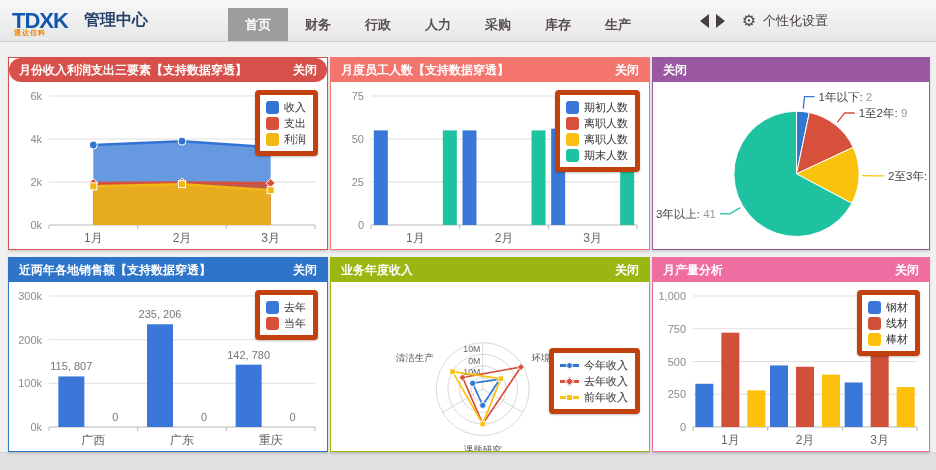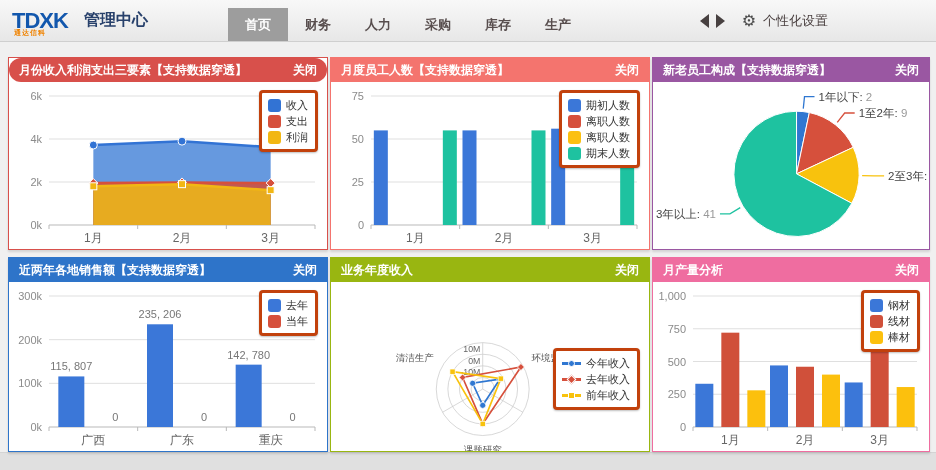--- a/index.html
+++ b/index.html
@@ -30,21 +30,21 @@
   .content { padding: 15px 6px 0 8px; display: grid;
     grid-template-columns: 320px 320px 278px; grid-template-rows: 193px 195px; gap: 7px 2px; }
   .panel { border: 1px solid; background: #fff; box-shadow: 0 2px 2px rgba(0,0,0,.12); display:flex; flex-direction:column; }
   .panel-header { height: 24px; flex: 0 0 24px; display:flex; align-items:center; justify-content: space-between;
     padding: 0 10px; color:#fff; font-size: 12px; font-weight: bold; }
   .panel-close { color:#fff; text-decoration:none; font-size:12px; font-weight:bold; cursor:pointer; }
   .panel-body { position: relative; flex: 1; background:#fff; overflow:hidden; }
   .chart { position:absolute; left:0; top:0; width:100%; height:100%; }
 
   
-  .legend { position:absolute; top: 8px; right: 9px; background:#fff; border:3px solid #c2410c; border-radius: 4px;
+  .legend { position:absolute; top: 8px; right: 9px; background:#fff; border:5px solid #c2410c; border-radius: 4px;
     padding: 4px 7px 4px 6px; box-shadow: 0 1px 2px rgba(0,0,0,.25); z-index: 2; }
   .legend-item { display:flex; align-items:center; gap: 5px; height: 16px; cursor:pointer; }
   .legend-swatch { width: 13px; height: 13px; border-radius: 3px; flex: 0 0 13px; }
   .legend-label { font-size: 11px; color:#333; white-space: nowrap; }
   .lswatch { position:relative; width: 19px; height: 13px; flex: 0 0 19px; }
   .lswatch .bar { position:absolute; left:0; right:0; top:5px; height:3px; }
   .lswatch .mk { position:absolute; left:6px; top:3px; width:7px; height:7px; border:1px solid #fff; }
 
   .page-footer { height: 18px; background:#e0e0e0; border-top: 1px solid #d4d4d4; }
 
@@ -59,20 +59,21 @@
     <div class="logo-wrap">
       <div class="logo">
         <div class="logo-main">TDXK</div>
         <div class="logo-sub">通达信科</div>
       </div>
       <div class="app-title">管理中心</div>
     </div>
     <div class="nav-tabs">
         <div class="tab active">首页</div>
         <div class="tab">财务</div>
+        <div class="tab">行政</div>
         <div class="tab">人力</div>
         <div class="tab">采购</div>
         <div class="tab">库存</div>
         <div class="tab">生产</div>
       </div>
     <div class="nav-right">
       <div class="arrow arrow-left"></div>
       <div class="arrow arrow-right"></div>
       <div class="gear">⚙</div>
       <div class="settings-label">个性化设置</div>
@@ -181,21 +182,20 @@
             <div class="legend-item">
               <span class="legend-swatch" style="background: rgb(30, 194, 160);"></span>
               <span class="legend-label">期末人数</span>
             </div>
           </div>
         </div>
     </div>
 
     <div class="panel" style="border-color: rgb(154, 87, 162);">
       <div class="panel-header" style="background: rgb(154, 87, 162);">
-        <span>新老员工构成【支持数据穿透】</span>
         <a class="panel-close">关闭</a>
       </div>
       <div class="panel-body">
         <svg class="chart" viewBox="0 0 276 167">
             <path d="M 143.52 91.85000000000001 L 143.52 29.22500000000001 A 62.625 62.625 0 0 1 156.33007314115335 30.549162720903226 Z" fill="#2f77d1" stroke="#fff" stroke-width="1"></path>
             <polyline points="150.26762793713928,26.57282066279261 151.50147990278762,14.636422155417534 161.50147990278762,14.636422155417534" fill="none" stroke="#2f77d1" stroke-width="1.3"></polyline>
             <text x="165.50147990278762" y="18.636422155417534" fill="#444" font-size="11.5" text-anchor="start"><tspan>1年以下: </tspan><tspan fill="#999">2</tspan></text>
             <path d="M 143.52 91.85000000000001 L 156.33007314115335 30.549162720903226 A 62.625 62.625 0 0 1 200.23960422541452 65.30236128179499 Z" fill="#d6503c" stroke="#fff" stroke-width="1"></path>
             <polyline points="184.24749724492463,40.39213769340338 191.6948110268537,30.98270001448285 201.6948110268537,30.98270001448285" fill="none" stroke="#d6503c" stroke-width="1.3"></polyline>
             <text x="205.6948110268537" y="34.98270001448285" fill="#444" font-size="11.5" text-anchor="start"><tspan>1至2年: </tspan><tspan fill="#999">9</tspan></text>

